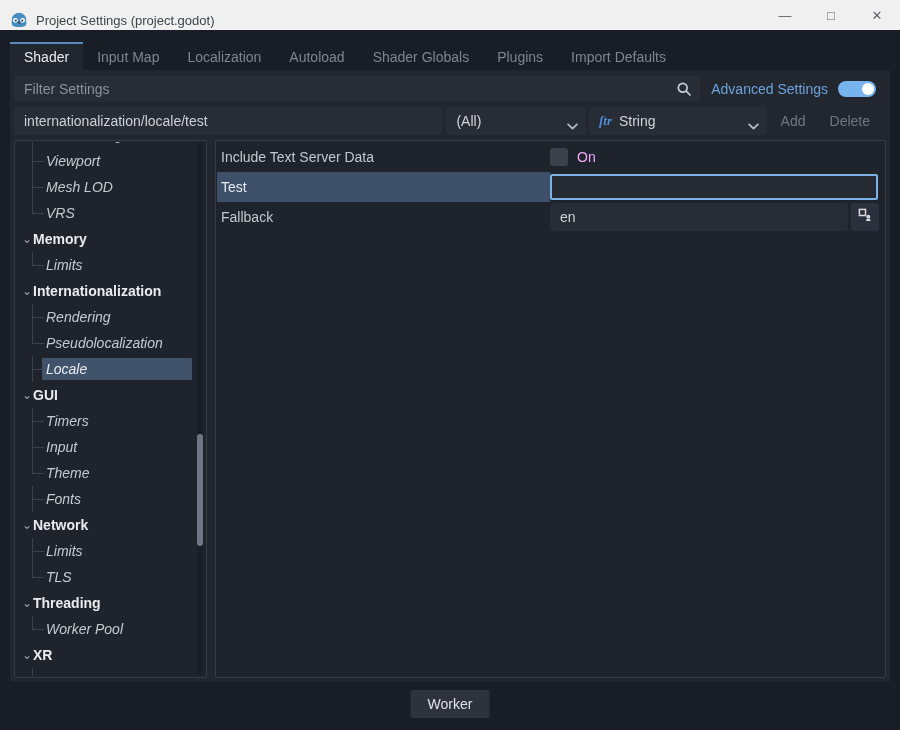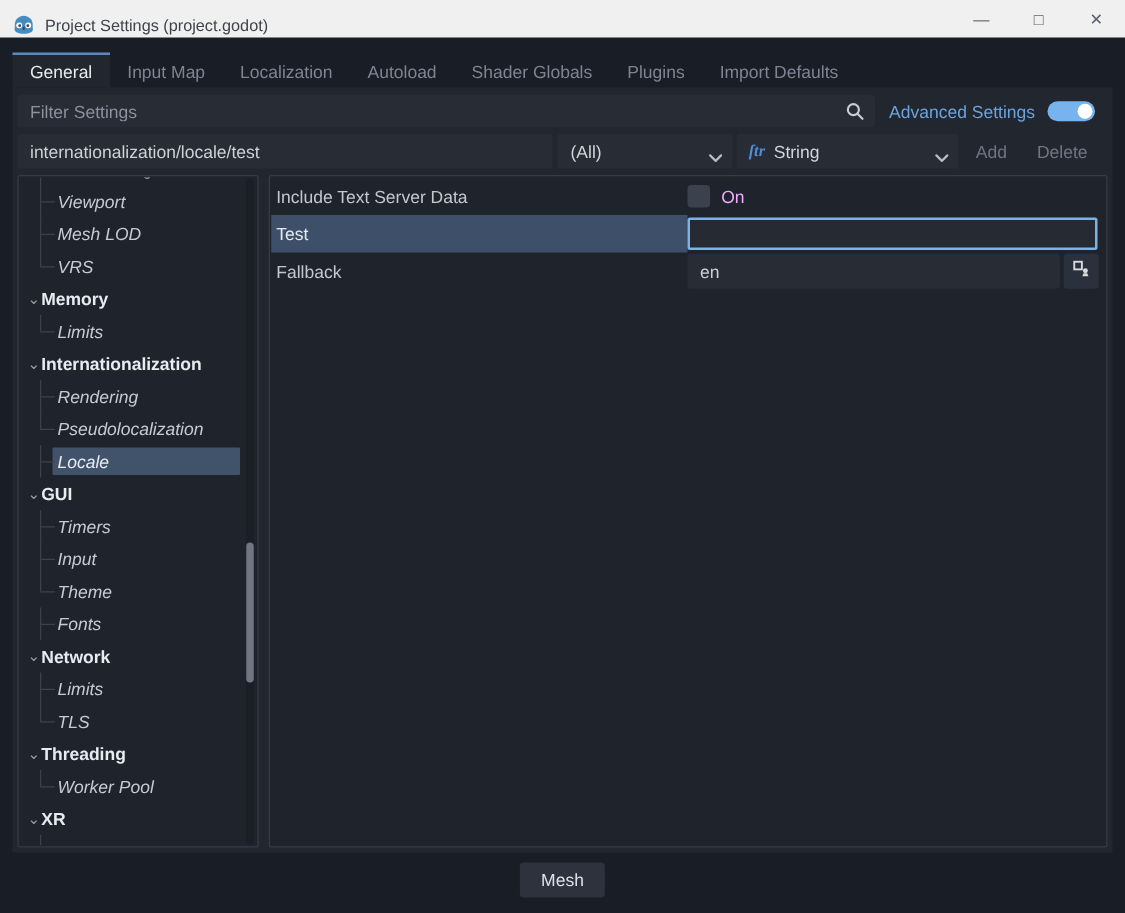--- a/index.html
+++ b/index.html
@@ -121,21 +121,21 @@
       <div class="tb-btn">
         <span>✕</span>
       </div>
     </div>
 </div>
 
 <div class="dialog">
 
   <div class="tabbar">
       <div class="tab active">
-    <span class="tab-label">General</span>
+    <span class="tab-label">Shader</span>
   </div>
       <div class="tab">
     <span class="tab-label">Input Map</span>
   </div>
       <div class="tab">
     <span class="tab-label">Localization</span>
   </div>
       <div class="tab">
     <span class="tab-label">Autoload</span>
   </div>
@@ -319,14 +319,14 @@
                 </svg>
               </span>
             </div>
           </div>
         </div>
 
       </div>
     </div>
   </div>
 
-  <button class="close-btn">Mesh</button>
+  <button class="close-btn">Worker</button>
 </div>
 
 </body></html>

